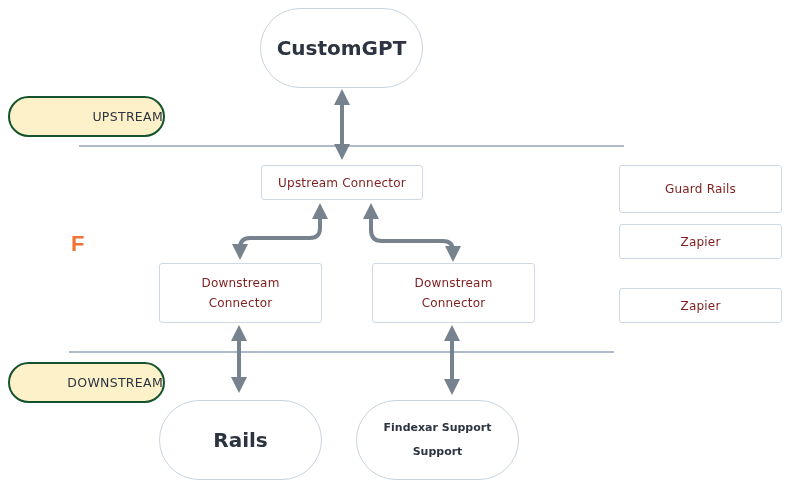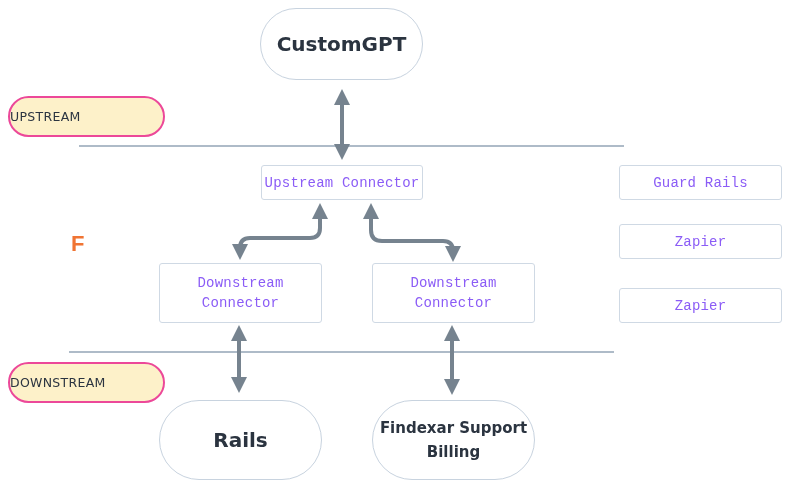--- a/index.html
+++ b/index.html
@@ -4,23 +4,23 @@
 <style>
   html, body { margin: 0; padding: 0; background: #ffffff; }
   body { width: 800px; height: 488px; position: relative; overflow: hidden;
          font-family: "DejaVu Sans", sans-serif; color: #2b3440; }
   .abs { position: absolute; box-sizing: border-box; }
   .pill { border: 1.5px solid #c8d3df; border-radius: 40px; background: #fff;
           display: flex; align-items: center; justify-content: center; text-align: center;
           font-weight: bold; color: #2b3440; }
   .box { border: 1.5px solid #cfd9e4; border-radius: 3px; background: #fff;
          display: flex; align-items: center; justify-content: center; text-align: center;
-         font-size: 14px; color: #8b5cf6; line-height: 20px; letter-spacing: 0.2px; font-family: Liberation Mono, monospace; }
-  .tag { background: #fdf1c9; border: 2px solid #ec4899; border-radius: 22px;
-         display: flex; align-items: center; justify-content: flex-start;
+         font-size: 12px; color: #7f1d1d; line-height: 20px; letter-spacing: 0.2px; }
+  .tag { background: #fdf1c9; border: 2px solid #14532d; border-radius: 22px;
+         display: flex; align-items: center; justify-content: flex-end;
          font-size: 12.5px; color: #2b3440; letter-spacing: 0.3px; }
   .hline { height: 2px; background: #aebbc8; }
   .logo { color: #f07433; font-weight: bold; font-size: 22px; font-family: "Liberation Sans", sans-serif; }
   svg.arrows { position: absolute; left: 0; top: 0; }
 </style>
 </head>
 <body>
 
 <div class="abs hline" style="left:79px; top:145px; width:545px;"></div>
 <div class="abs hline" style="left:69px; top:351px; width:545px;"></div>
@@ -33,21 +33,21 @@
   </defs>
   <g fill="none" stroke="#76838f" stroke-width="4" stroke-linecap="butt" stroke-linejoin="round">
     <path d="M342,97 L342,152" marker-start="url(#ah)" marker-end="url(#ah)"></path>
     <path d="M320,211 L320,228 Q320,238 310,238 L250,238 Q240,238 240,248 L240,252" marker-start="url(#ah)" marker-end="url(#ah)"></path>
     <path d="M371,211 L371,230 Q371,241 382,241 L443,241 Q453,241 453,251 L453,254" marker-start="url(#ah)" marker-end="url(#ah)"></path>
     <path d="M239,333 L239,385" marker-start="url(#ah)" marker-end="url(#ah)"></path>
     <path d="M452,333 L452,387" marker-start="url(#ah)" marker-end="url(#ah)"></path>
   </g>
 </svg>
 
-<div class="abs pill" style="left:260px; top:8px; width:163px; height:72px; font-size:20px;">
+<div class="abs pill" style="left:260px; top:8px; width:163px; height:80px; font-size:20px;">
   <span>CustomGPT</span>
 </div>
 
 <div class="abs tag" style="left:8px; top:96px; width:157px; height:41px;">
   <span>UPSTREAM</span>
 </div>
 
 <div class="abs logo" style="left:71px; top:231px;">
   <span>F</span>
 </div>
@@ -59,34 +59,34 @@
 <div class="abs box" style="left:159px; top:263px; width:163px; height:60px; flex-direction:column;">
   <span>Downstream</span>
   <span>Connector</span>
 </div>
 
 <div class="abs box" style="left:372px; top:263px; width:163px; height:60px; flex-direction:column;">
   <span>Downstream</span>
   <span>Connector</span>
 </div>
 
-<div class="abs box" style="left:619px; top:165px; width:163px; height:35px;">
+<div class="abs box" style="left:619px; top:165px; width:163px; height:48px;">
   <span>Guard Rails</span>
 </div>
 <div class="abs box" style="left:619px; top:224px; width:163px; height:35px;">
   <span>Zapier</span>
 </div>
 <div class="abs box" style="left:619px; top:288px; width:163px; height:35px;">
   <span>Zapier</span>
 </div>
 
 <div class="abs tag" style="left:8px; top:362px; width:157px; height:41px;">
   <span>DOWNSTREAM</span>
 </div>
 
 <div class="abs pill" style="left:159px; top:400px; width:163px; height:80px; font-size:20px;">
   <span>Rails</span>
 </div>
 
-<div class="abs pill" style="left:372px; top:400px; width:163px; height:80px; font-size:15px; flex-direction:column; line-height:24px;">
+<div class="abs pill" style="left:356px; top:400px; width:163px; height:80px; font-size:11px; flex-direction:column; line-height:24px;">
   <span>Findexar Support</span>
-  <span>Billing</span>
+  <span>Support</span>
 </div>
 
 </body></html>

